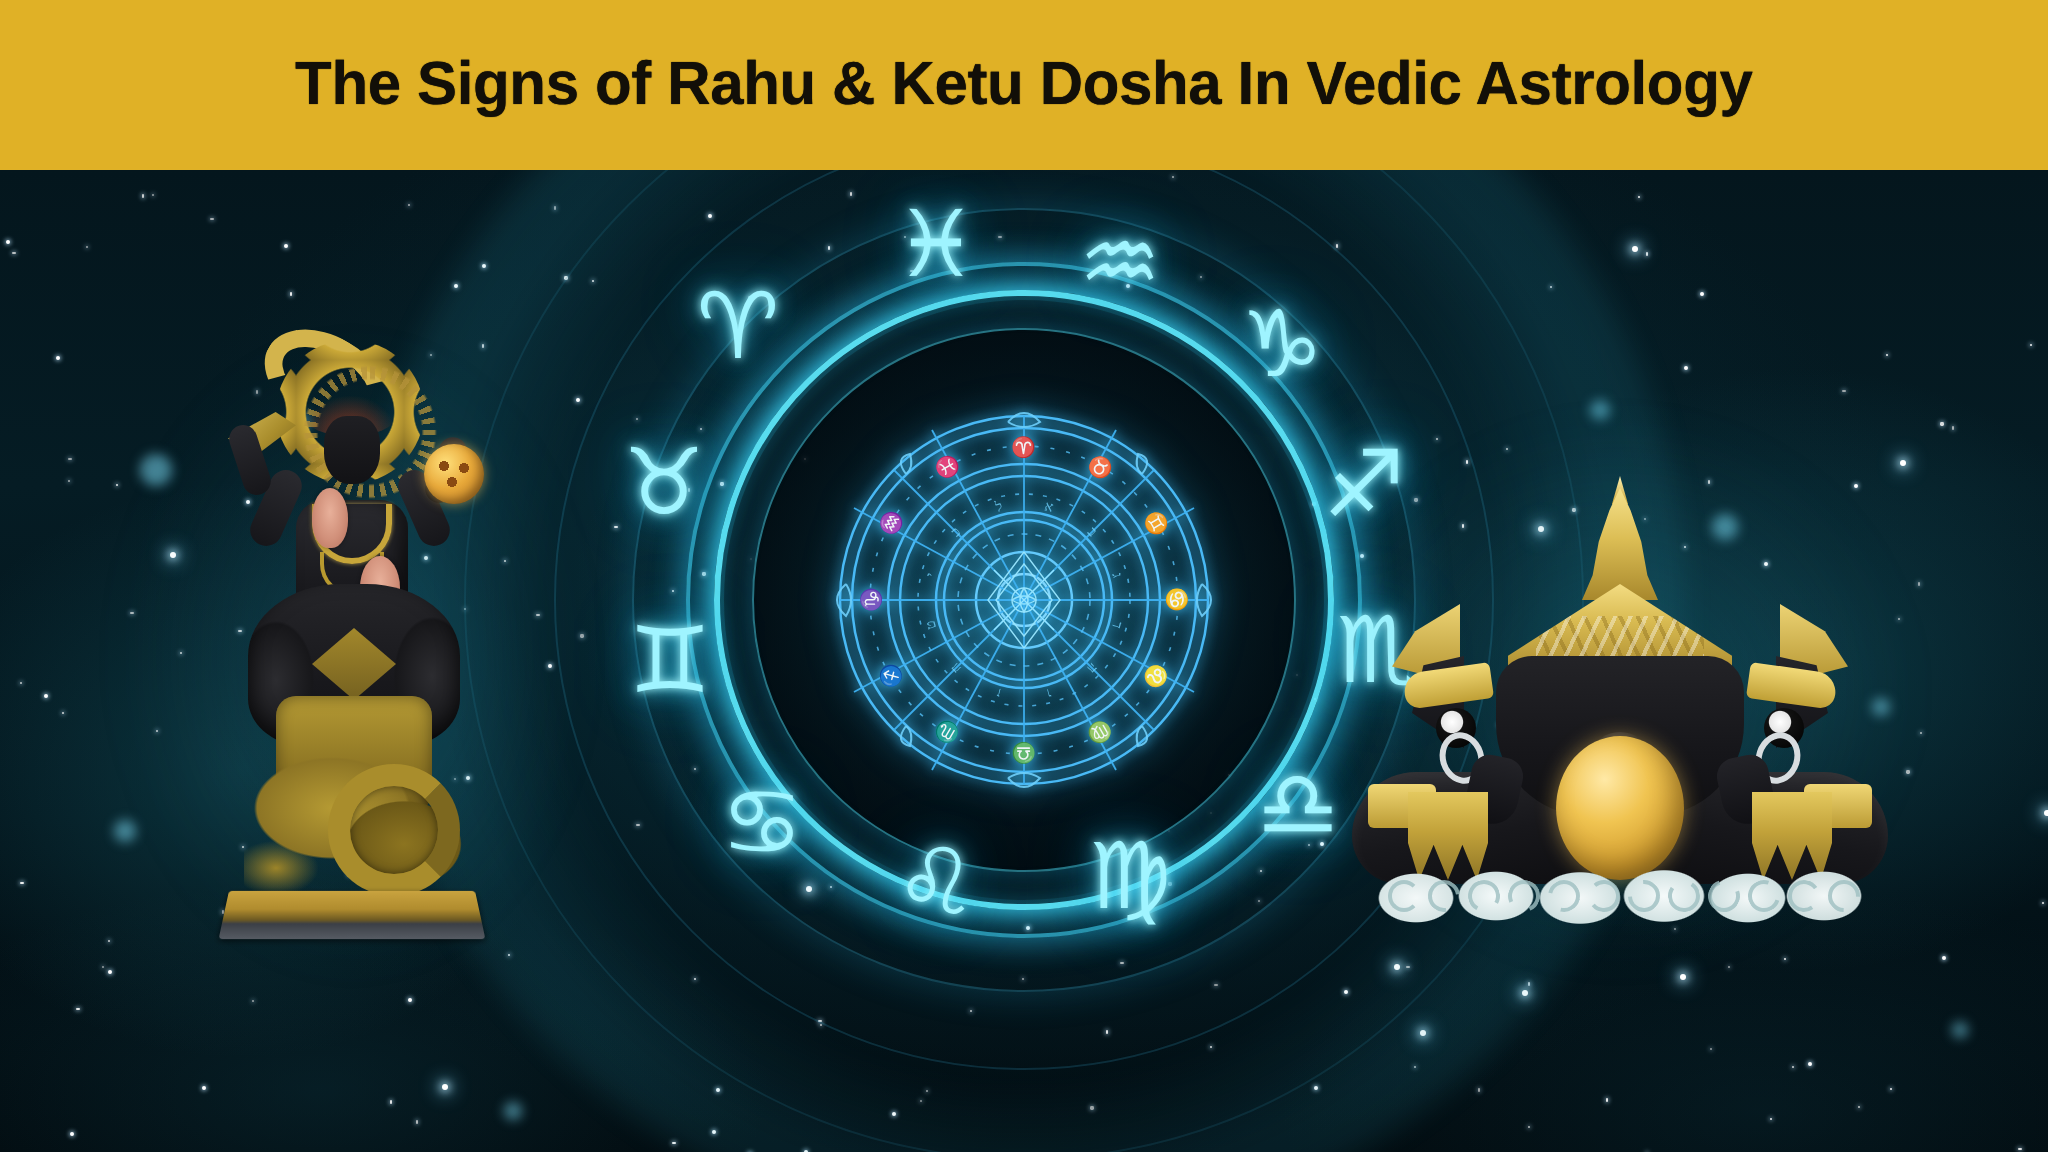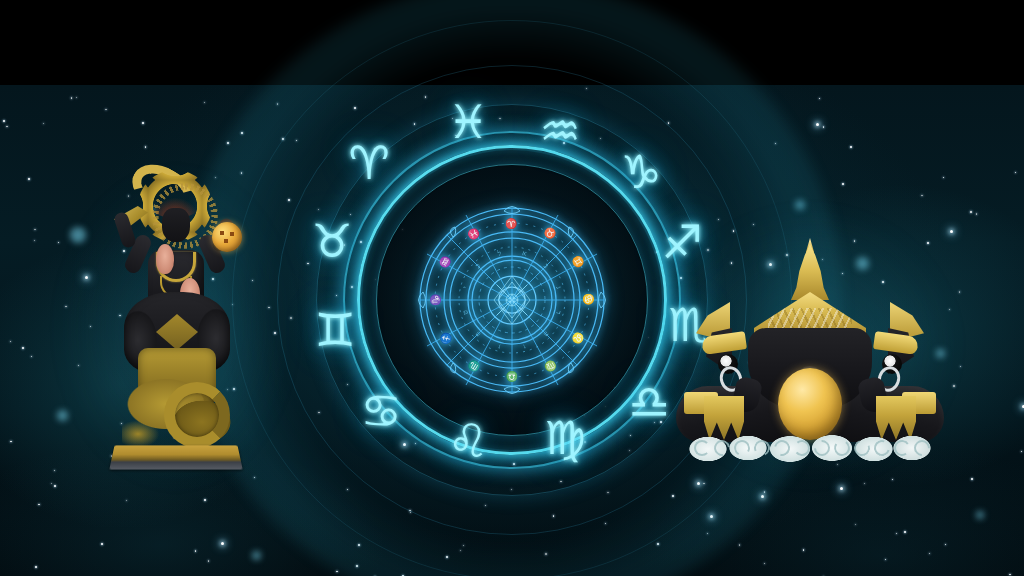--- a/index.html
+++ b/index.html
@@ -397,20 +397,23 @@
     width:230px; height:320px; border-radius:50%;
     background:radial-gradient(ellipse, rgba(40,150,175,0.20) 0%, rgba(0,0,0,0) 68%);
     filter:blur(16px); z-index:-1;
   }
 </style>
 </head>
 <body>
 
 <div id="stage">
 
+  <div id="header-band">
+    <div id="header-title">The Signs of Rahu &amp; Ketu Dosha In Vedic Astrology</div>
+  </div>
 
   <div id="space">
     <div id="nebula-layer"></div>
     <div id="starfield">
         <div class="star sm" style="height: 1.4px; width: 1.4px; opacity: 0.829653; left: 629.5px; top: 349.6px;"></div>
         <div class="star sm" style="height: 2px; width: 2px; left: 355.8px; top: 479.9px;"></div>
         <div class="star sm" style="height: 1.4px; width: 1.4px; opacity: 0.596896; left: 317.9px; top: 124px;"></div>
         <div class="star sm" style="height: 1.4px; width: 1.4px; opacity: 0.889522; left: 347px; top: 404px;"></div>
         <div class="star sm" style="height: 1.4px; width: 1.4px; opacity: 0.851292; left: 970.2px; top: 126.2px;"></div>
         <div class="star sm" style="height: 2px; width: 2px; left: 122.6px; top: 164.5px;"></div>

